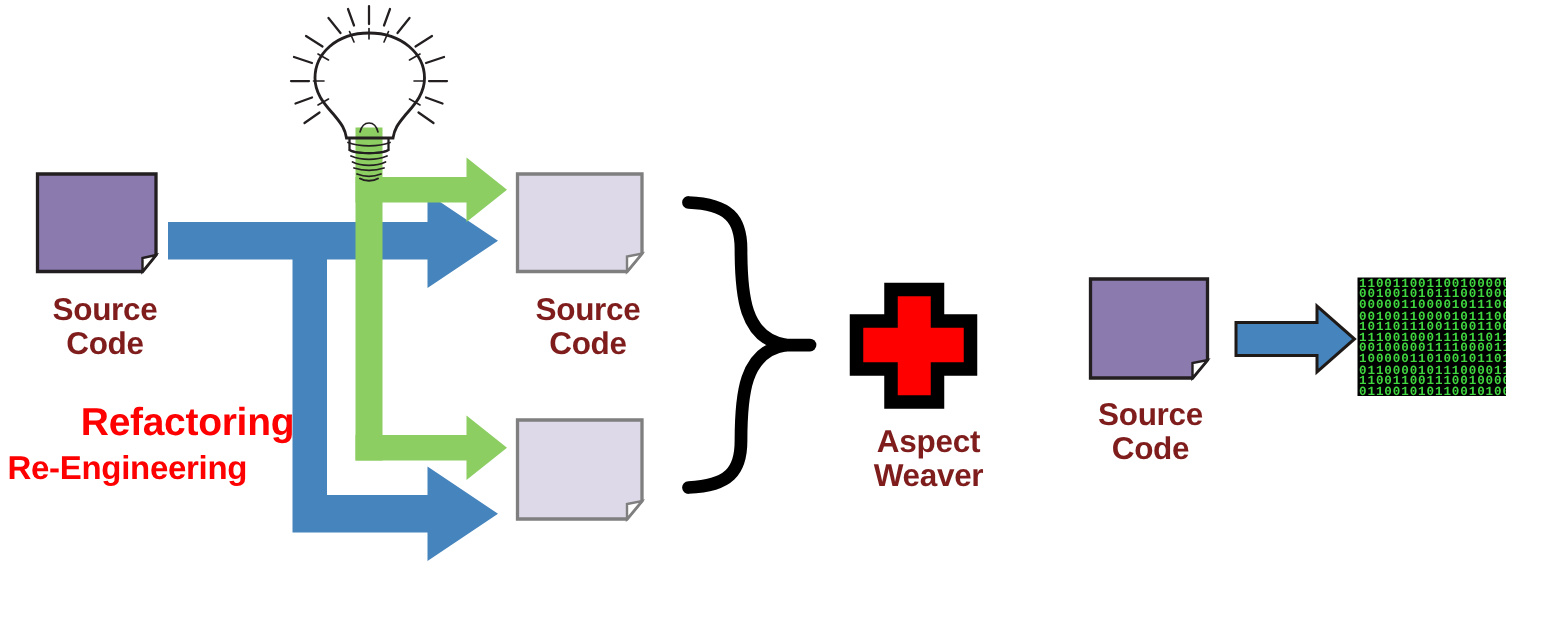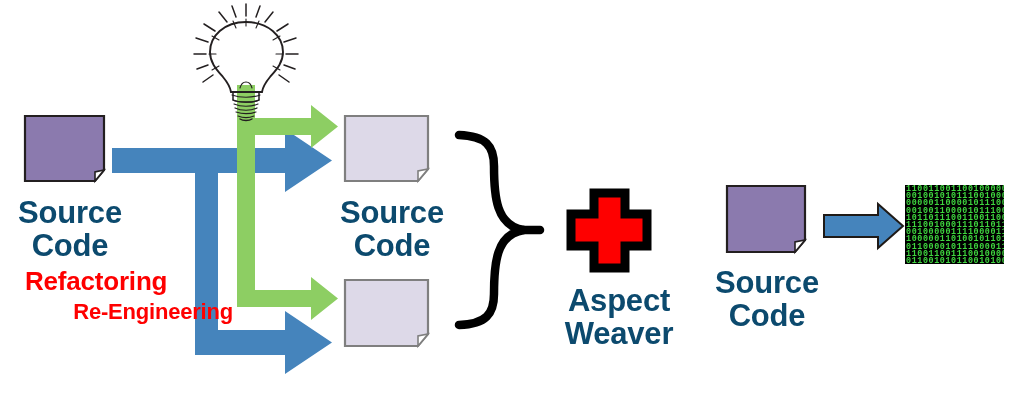--- a/index.html
+++ b/index.html
@@ -11,21 +11,21 @@
   #stage svg.layer{position:absolute;left:0;top:0;width:1028px;height:420px;}
   .lbl{
     position:absolute;
     font-weight:bold;
     color:#000;
     text-align:center;
     line-height:1.08;
     white-space:pre;
     letter-spacing:-0.2px;
   }
-  .lbl.blk{font-size:31px;color:#0c4a6e;}
+  .lbl.blk{font-size:21px;color:#7f1d1d;}
   .lbl.red1{color:#FE0000;font-size:26px;}
   .lbl.red2{color:#FE0000;font-size:22px;}
 </style>
 </head>
 <body>
 
 <div id="stage">
 
   <svg class="layer" viewBox="0 0 1028 420">
     <defs>
@@ -175,23 +175,23 @@
       </div>
   </div>
 
   <div class="lbl blk" style="left:10px;top:196px;width:120px;">Source
 Code</div>
 
   <div class="lbl blk" style="left:332px;top:196px;width:120px;">Source
 Code</div>
 
 
-  <div class="lbl red1" style="left:25px;top:267px;width:200px;text-align:left;">Refactoring</div>
+  <div class="lbl red1" style="left:25px;top:267px;width:200px;text-align:center;">Refactoring</div>
 
-  <div class="lbl red2" style="left:5px;top:300px;width:228px;text-align:right;">Re-Engineering</div>
+  <div class="lbl red2" style="left:5px;top:300px;width:228px;text-align:left;">Re-Engineering</div>
 
   <div class="lbl blk" style="left:549px;top:284px;width:140px;">Aspect
 Weaver</div>
 
   <div class="lbl blk" style="left:707px;top:266px;width:120px;">Source
 Code</div>
 
 </div>
 
 </body></html>

